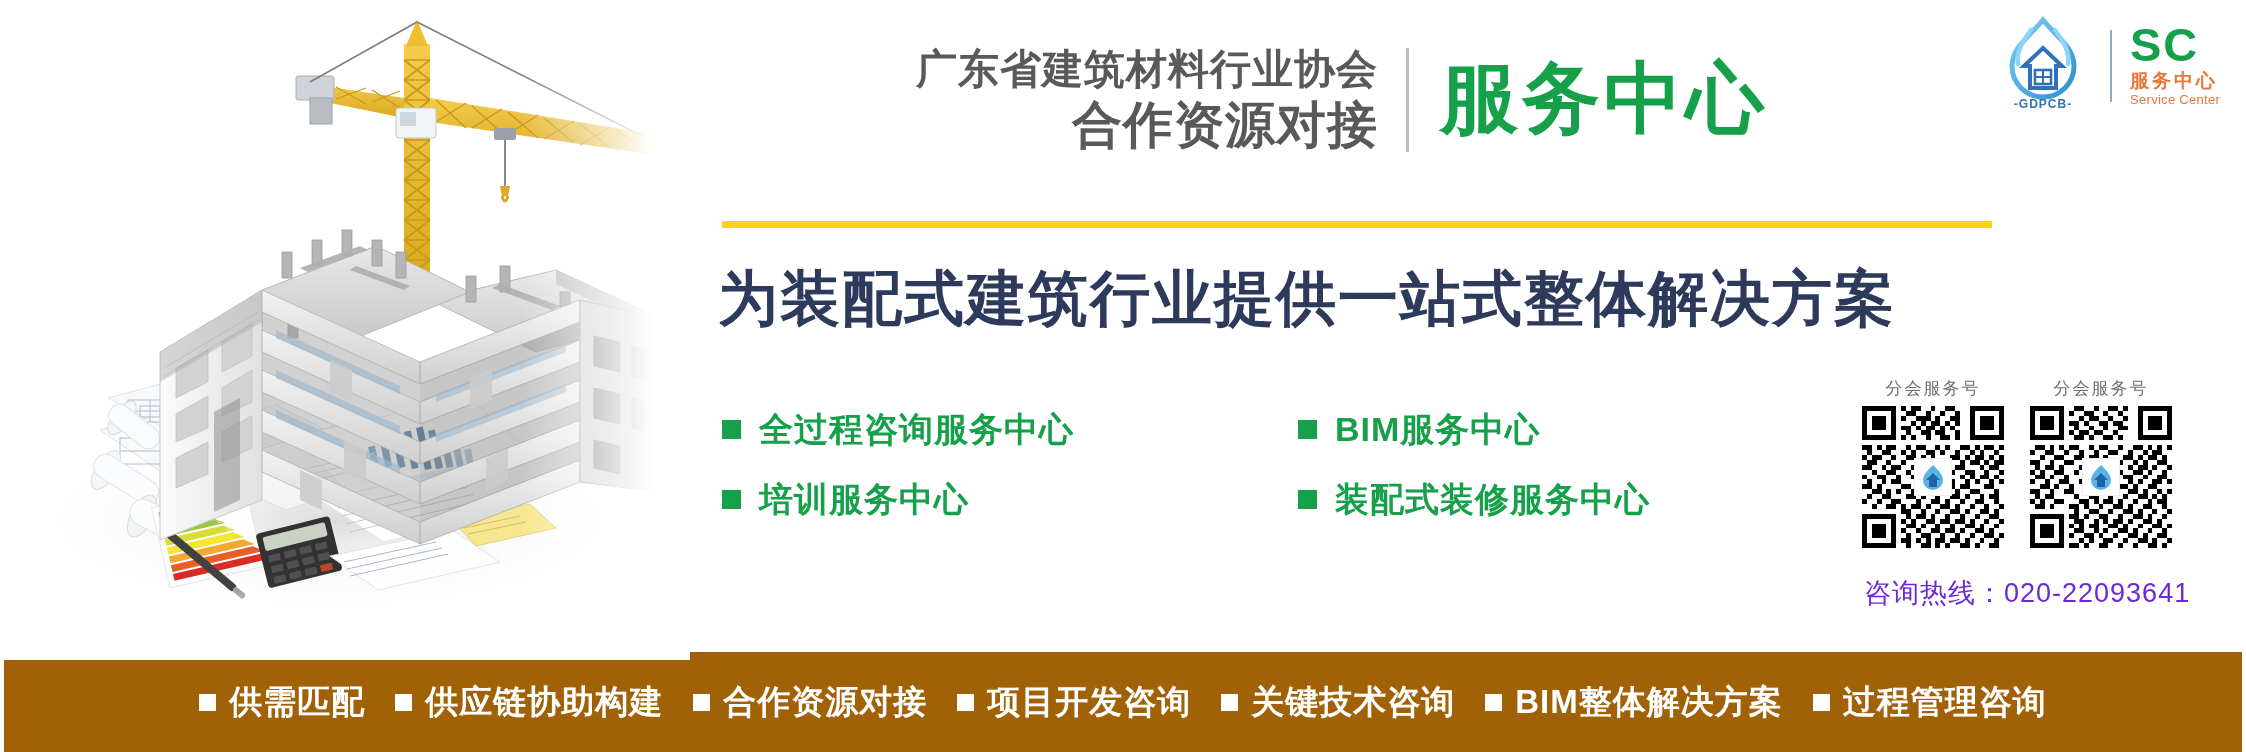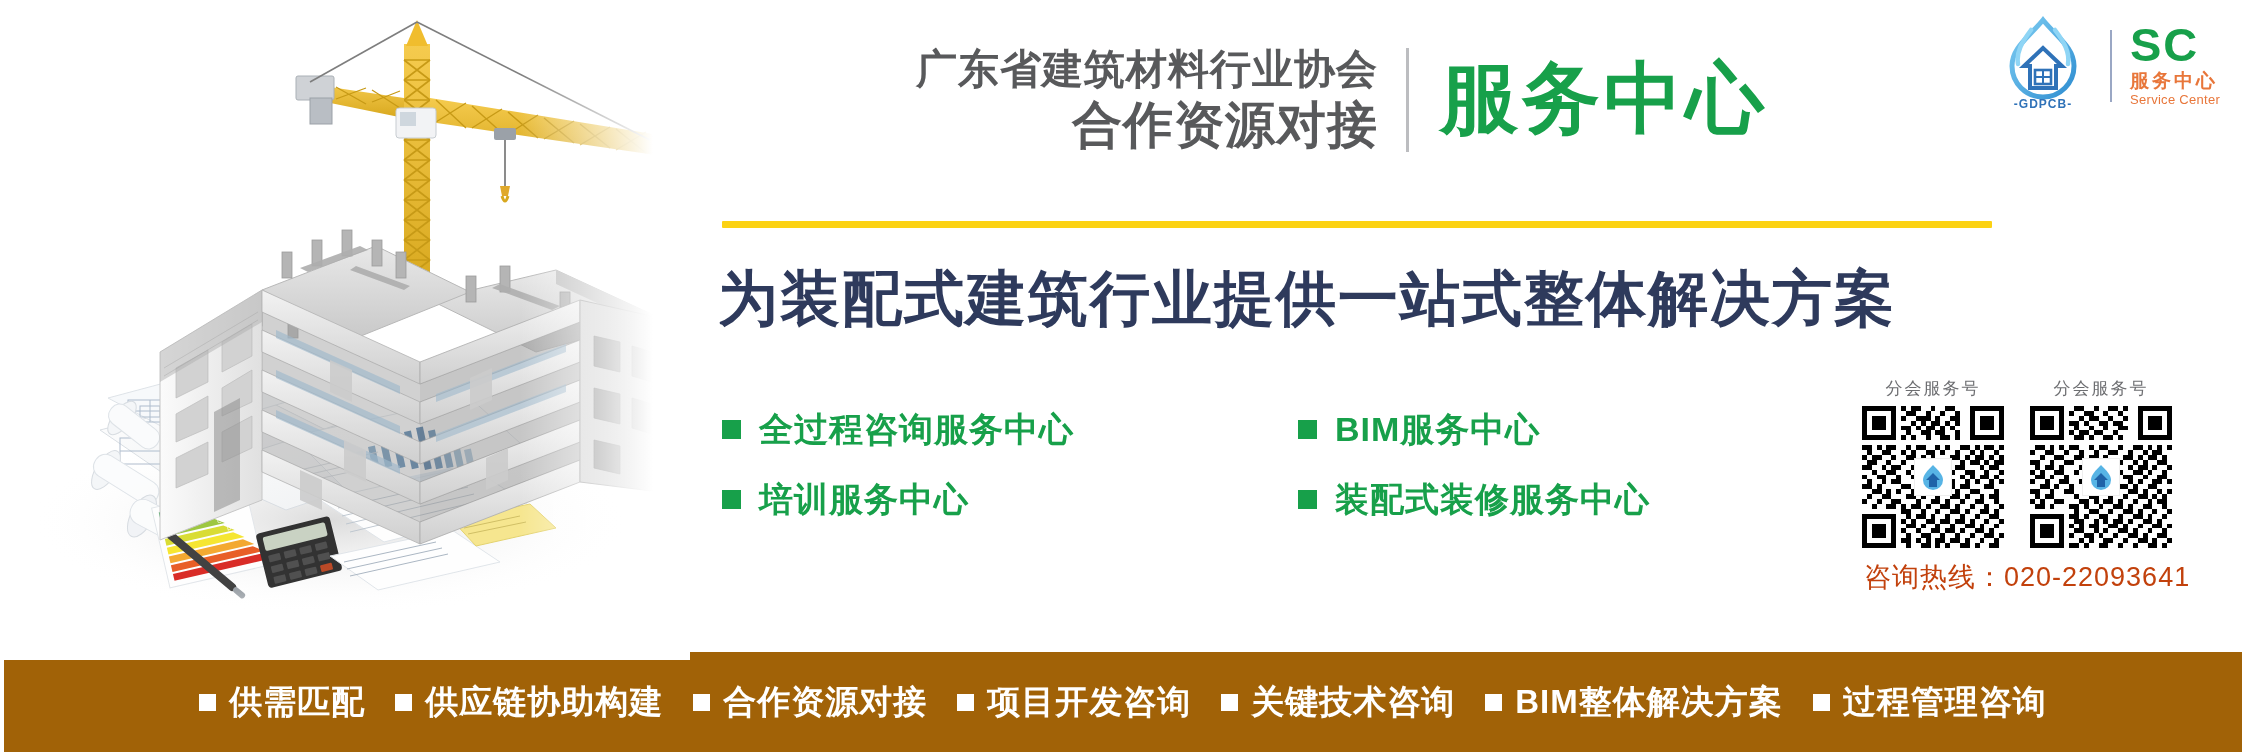--- a/index.html
+++ b/index.html
@@ -92,21 +92,21 @@
     letter-spacing:2px; margin-bottom:6px;
   }
   .qr-img { width:142px; height:142px; position:relative; background:#fff; }
   .qr-img svg { display:block; }
   .qr-logo {
     position:absolute; left:50%; top:50%; transform:translate(-50%,-50%);
     width:38px; height:38px; background:#fff; border:1px solid #eee;
     display:flex; align-items:center; justify-content:center;
   }
   .hotline {
-    margin-top:12px; font-size:27px; line-height:34px; color:#c2410c;
+    margin-top:28px; font-size:27px; line-height:34px; color:#6d28d9;
     letter-spacing:1px; white-space:nowrap; text-align:left; padding-left:2px;
   }
 
   
   .logo { position:absolute; left:1988px; top:14px; width:248px; height:100px; }
   .logo-mark { position:absolute; left:0; top:0; width:110px; height:100px; }
   .logo-sep { position:absolute; left:122px; top:16px; width:2px; height:72px; background:#9aa7c4; }
   .logo-right { position:absolute; left:142px; top:6px; width:108px; text-align:left; }
   .logo-sc {
     font-size:47px; line-height:50px; font-weight:700; color:#17a04a;

